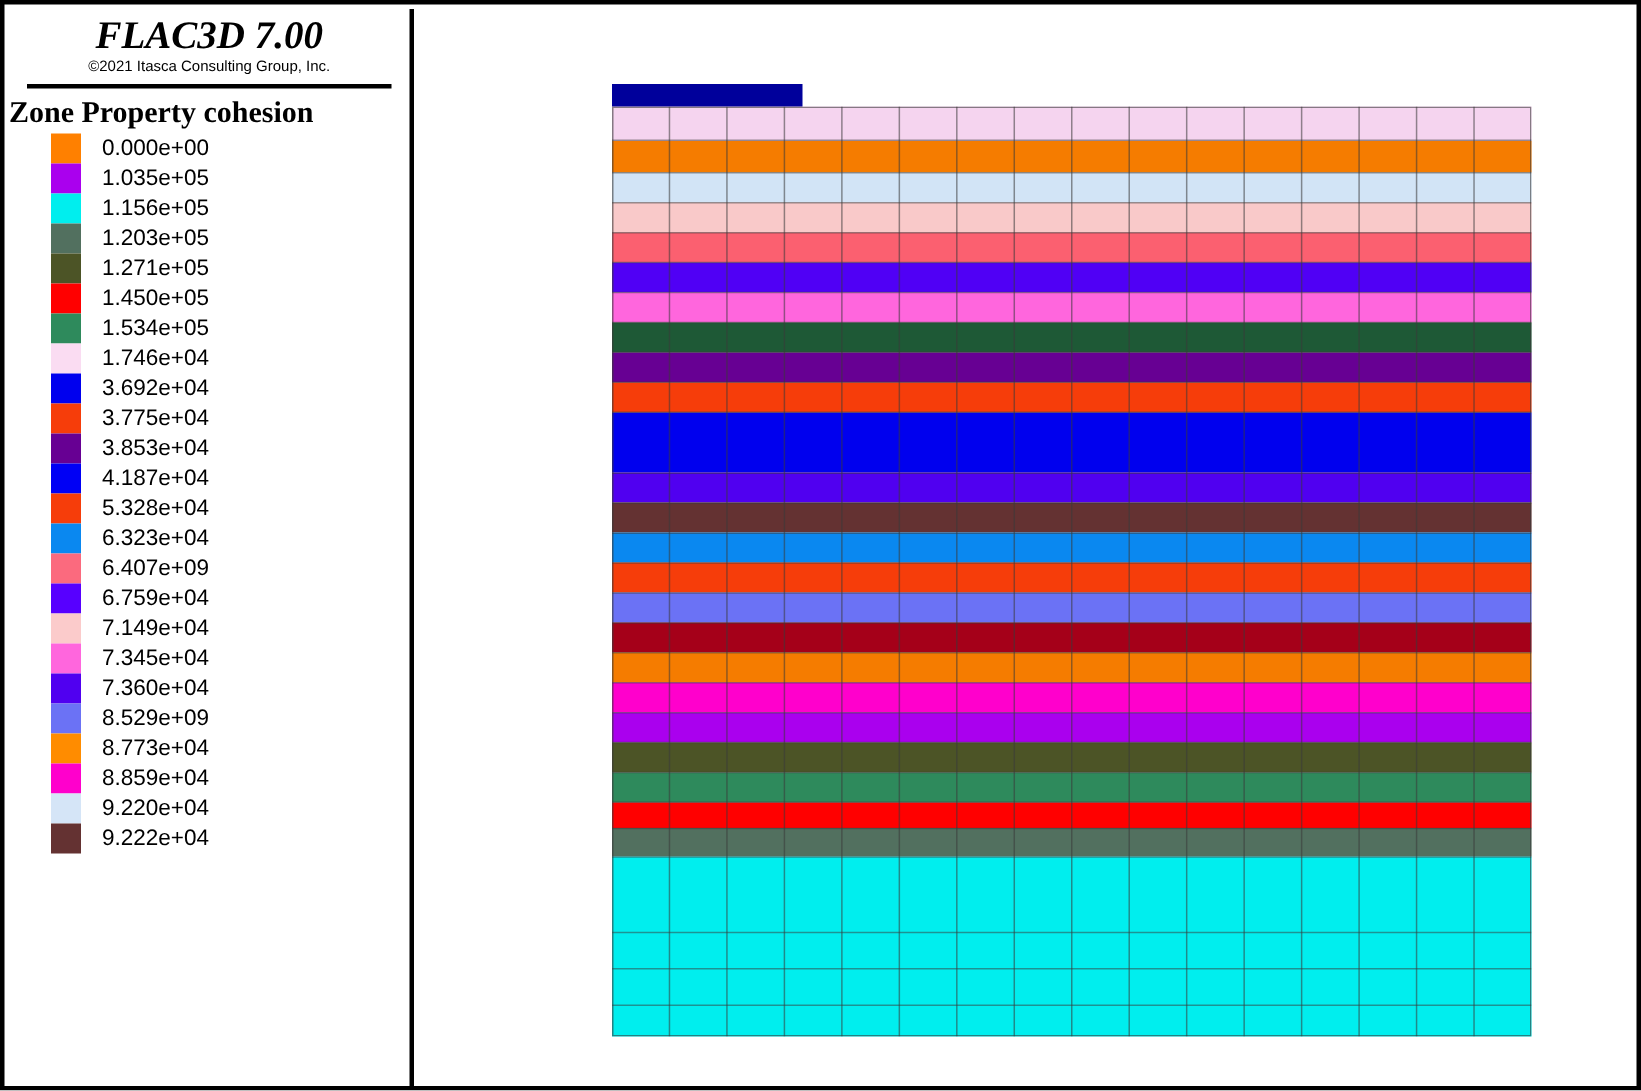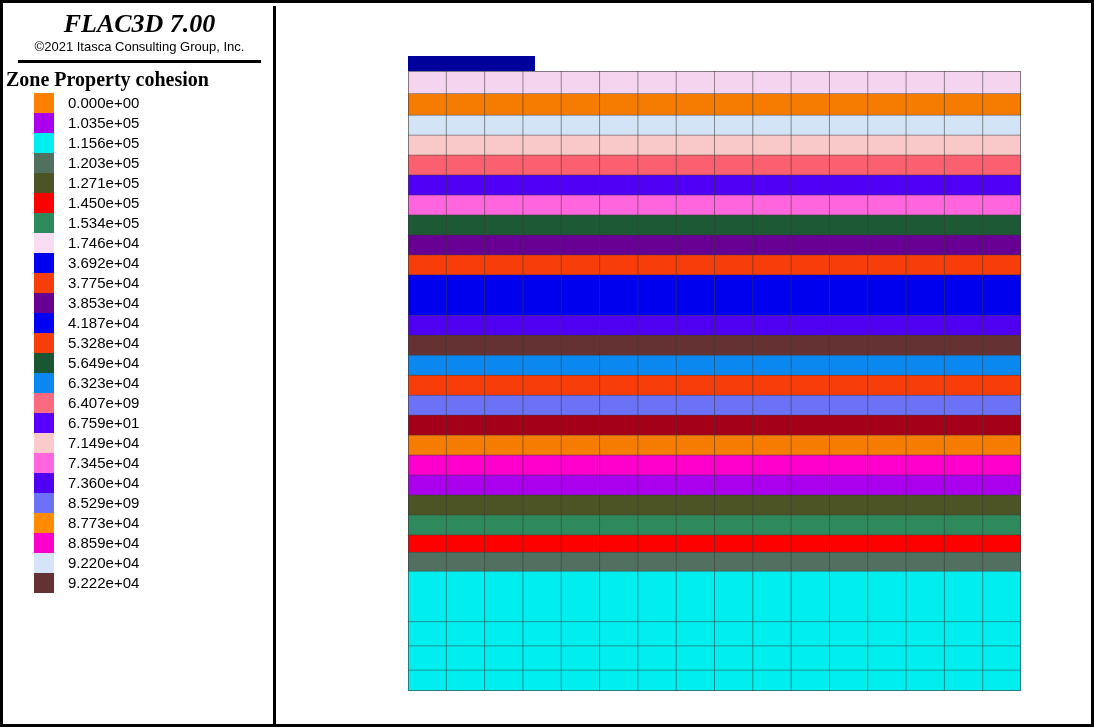--- a/index.html
+++ b/index.html
@@ -36,21 +36,21 @@
     font-size: 26px;
     text-align: center;
     letter-spacing: 0px;
     color: #000000;
     margin-top: 4px;
     line-height: 1.05;
     white-space: nowrap;
   }
   #brand-copyright {
     font-family: "Liberation Sans", sans-serif;
-    font-size: 13px;
+    font-size: 10px;
     text-align: center;
     color: #000000;
     margin-top: 2px;
     white-space: nowrap;
   }
   #legend-rule {
     height: 0;
     border-top: 3px solid #000000;
     margin: 6px 12px 0 12px;
   }
@@ -188,34 +188,30 @@
         </div>
         <div class="legend-row">
           <div class="legend-swatch" style="background: rgb(0, 0, 245);"></div>
           <div class="legend-label">4.187e+04</div>
         </div>
         <div class="legend-row">
           <div class="legend-swatch" style="background: rgb(246, 61, 10);"></div>
           <div class="legend-label">5.328e+04</div>
         </div>
         <div class="legend-row">
-          <div class="legend-swatch" style="background: rgb(27, 86, 50);"></div>
-          <div class="legend-label">5.649e+04</div>
-        </div>
-        <div class="legend-row">
           <div class="legend-swatch" style="background: rgb(10, 136, 240);"></div>
           <div class="legend-label">6.323e+04</div>
         </div>
         <div class="legend-row">
           <div class="legend-swatch" style="background: rgb(251, 106, 126);"></div>
           <div class="legend-label">6.407e+09</div>
         </div>
         <div class="legend-row">
           <div class="legend-swatch" style="background: rgb(87, 0, 255);"></div>
-          <div class="legend-label">6.759e+01</div>
+          <div class="legend-label">6.759e+04</div>
         </div>
         <div class="legend-row">
           <div class="legend-swatch" style="background: rgb(251, 203, 203);"></div>
           <div class="legend-label">7.149e+04</div>
         </div>
         <div class="legend-row">
           <div class="legend-swatch" style="background: rgb(255, 102, 221);"></div>
           <div class="legend-label">7.345e+04</div>
         </div>
         <div class="legend-row">

